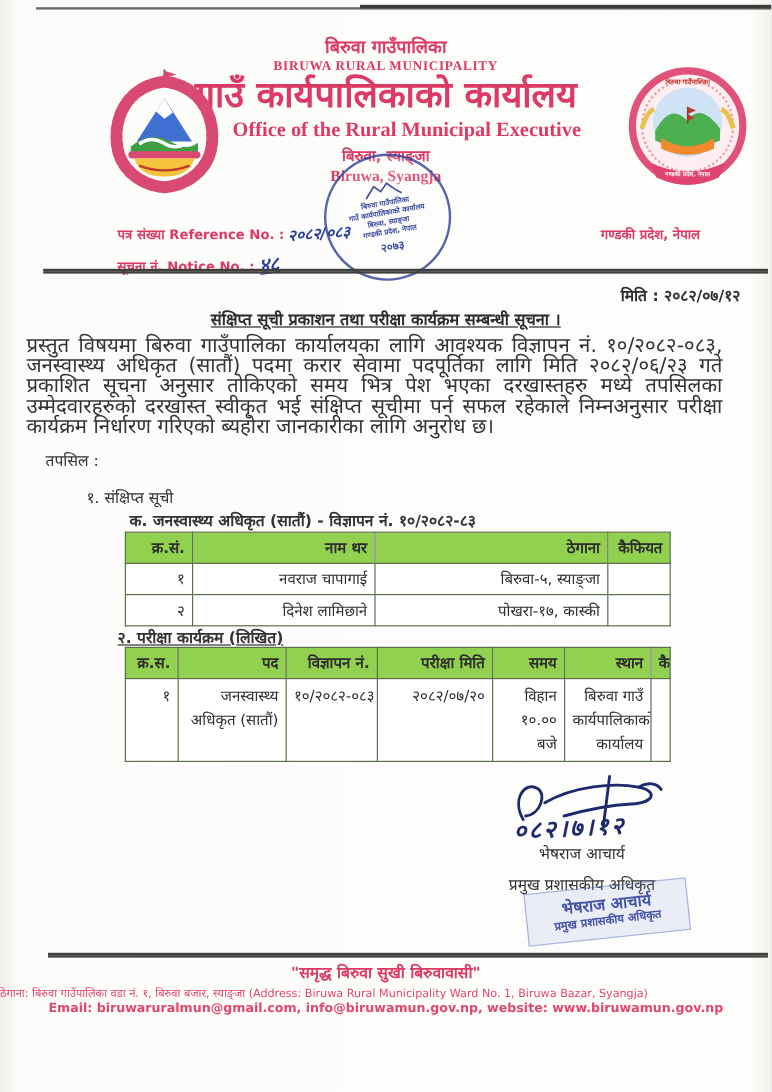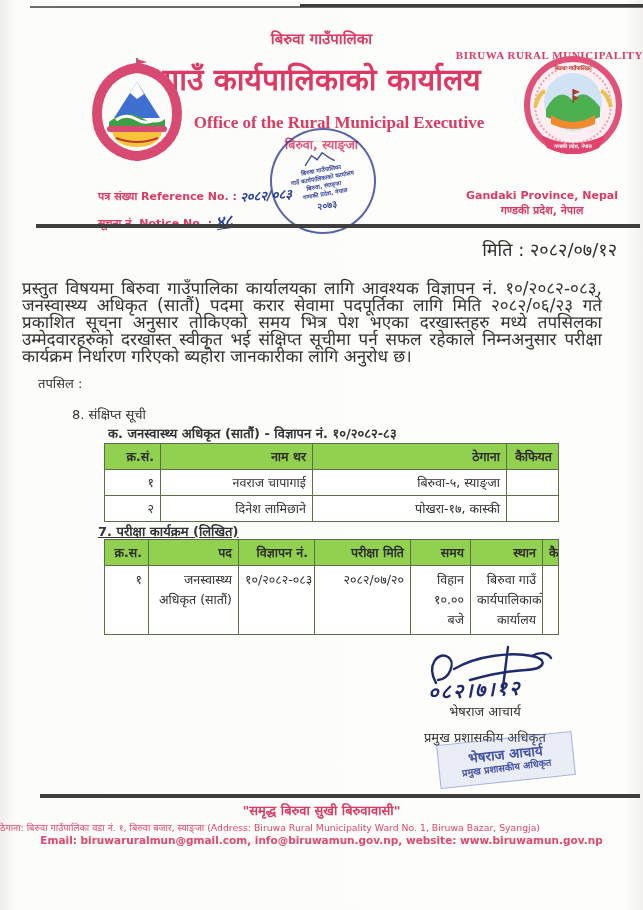--- a/index.html
+++ b/index.html
@@ -12,23 +12,23 @@
   }
   .abs { position:absolute; }
 
   
   .scan-line-top { top:6px; left:30px; right:0; height:2px; background:#6b6b68; }
   .scan-line-top2 { top:4px; left:300px; right:0; height:3px; background:#3c3c3a; }
 
   
   .header-block { top:28px; left:0; width:100%; text-align:center; }
   .h-np-small { font-size:15px; font-weight:bold; color:#dc3a64; }
-  .h-en-small { font-size:11px; font-weight:bold; color:#dc3a64; font-family:"Liberation Serif",serif; letter-spacing:.6px; margin-top:1px;text-align:right; }
+  .h-en-small { font-size:11px; font-weight:bold; color:#dc3a64; font-family:"Liberation Serif",serif; letter-spacing:.6px; margin-top:1px; }
   .h-np-big { font-size:30px; font-weight:bold; color:#dc3a64; line-height:34px; margin-top:2px; }
-  .h-en-mid { font-size:17px; font-weight:bold; color:#dc3a64; font-family:"Liberation Serif",serif; margin-top:16px;padding-left:35px; }
+  .h-en-mid { font-size:17px; font-weight:bold; color:#dc3a64; font-family:"Liberation Serif",serif; margin-top:1px;padding-left:35px; }
   .h-np-place { font-size:12.5px; font-weight:bold; color:#dc3a64; margin-top:3px; }
   .h-en-place { font-size:13px; font-weight:bold; color:#dc3a64; font-family:"Liberation Serif",serif; margin-top:1px; }
 
   
   .logo-left { top:56px; left:86px; width:102px; height:108px; }
   .logo-right { top:55px; left:521px; width:104px; height:106px; }
   .seal-text-top { position:absolute; top:9px; left:0; width:100%; text-align:center; font-size:5.5px; color:#c0392b; font-weight:bold; }
   .seal-text-bottom { position:absolute; bottom:12px; left:0; width:100%; text-align:center; font-size:5px; color:#fff; font-weight:bold; }
 
   
@@ -47,21 +47,21 @@
   .ref-label { color:#dc3a64; font-weight:bold; }
   .hand { color:#2a3f9e; font-style:italic; font-weight:bold; }
   .ref-val { font-size:13px; display:inline-block; transform:rotate(-4deg); }
   .notice-val { font-size:16px; display:inline-block; transform:rotate(-8deg); text-decoration:underline; }
   .province-block { top:188px; left:452px; width:180px; text-align:center; font-size:11px; font-weight:bold; color:#dc3a64; line-height:15px; }
 
   .dbl-rule { left:36px; right:3px; height:4px; border-top:2px solid #3f3f3d; border-bottom:2px solid #3f3f3d; }
   .rule-ref { top:224px; }
   .rule-footer { top:794px; left:40px; }
 
-  .date-line { top:237px; right:26px; font-size:18px; font-weight:400; color:#2f2f2f; }
+  .date-line { top:237px; right:26px; font-size:13px; font-weight:700; color:#2f2f2f; }
   .subject { top:257px; left:0; width:100%; text-align:center; font-size:13.5px; font-weight:bold; color:#2d2d2d; text-decoration:underline; }
   .body-par { top:280px; left:22px; width:580px; font-size:17px; line-height:17px; text-align:justify; color:#333; }
   .tapasil { top:374px; left:38px; font-size:13px; font-weight:500; color:#333; }
   .sec1-title { top:405px; left:72px; font-size:13px; font-weight:500; color:#333; }
   .sec1-sub { top:424px; left:108px; font-size:13px; font-weight:bold; color:#333; }
   .sec2-title { top:522px; left:98px; font-size:13px; font-weight:bold; color:#333; text-decoration:underline; }
 
   table.doc { border-collapse:collapse; table-layout:fixed; background:#fff; }
   table.doc td, table.doc th { border:1.6px solid #5a7046; font-size:12.5px; color:#2e2e2e; padding:4px 6px; text-align:right; vertical-align:top; overflow:hidden; }
   table.doc th { background:#92d050; font-weight:600; }
@@ -95,20 +95,21 @@
 
   <div class="abs scan-line-top"></div>
   <div class="abs scan-line-top2"></div>
 
   <div class="abs header-block">
     <div class="h-np-small">बिरुवा गाउँपालिका</div>
     <div class="h-en-small">BIRUWA RURAL MUNICIPALITY</div>
     <div class="h-np-big">गाउँ कार्यपालिकाको कार्यालय</div>
     <div class="h-en-mid">Office of the Rural Municipal Executive</div>
     <div class="h-np-place">बिरुवा, स्याङ्जा</div>
+    <div class="h-en-place">Biruwa, Syangja</div>
   </div>
 
   <div class="abs logo-left">
     <svg width="102" height="108" viewBox="0 0 102 108">
       <line x1="51" y1="2" x2="51" y2="16" stroke="#555" stroke-width="1.5"></line>
       <path d="M51 3 l10 3 -10 3 Z" fill="#d84a72"></path>
       <path d="M51 9 l9 3 -9 3 Z" fill="#3f6fd0"></path>
       <path d="M51 12 C 18 16 6 46 13 72 C 19 90 36 99 51 100 C 66 99 83 90 89 72 C 96 46 84 16 51 12" fill="none" stroke="#d84a72" stroke-width="10" stroke-dasharray="4 2.5" stroke-linecap="round"></path>
       <polygon points="28,62 51,26 74,62" fill="#3f6fd0"></polygon>
       <polygon points="44,37 51,26 58,38 51,43" fill="#ffffff"></polygon>
@@ -153,33 +154,33 @@
       <span class="ref-label">पत्र संख्या Reference No. :</span>
       <span class="hand ref-val">२०८२/०८३</span>
     </div>
     <div>
       <span class="ref-label">सूचना नं. Notice No. :</span>
       <span class="hand notice-val">४८</span>
     </div>
   </div>
 
   <div class="abs province-block">
-    <div>Gandaki Province, Nepal</div>
     <div>गण्डकी प्रदेश, नेपाल</div>
   </div>
 
   <div class="abs dbl-rule rule-ref"></div>
 
   <div class="abs date-line">मिति : २०८२/०७/१२</div>
 
+  <div class="abs subject">संक्षिप्त सूची प्रकाशन तथा परीक्षा कार्यक्रम सम्बन्धी सूचना ।</div>
 
   <div class="abs body-par">प्रस्तुत विषयमा बिरुवा गाउँपालिका कार्यालयका लागि आवश्यक विज्ञापन नं. १०/२०८२-०८३, जनस्वास्थ्य अधिकृत (सातौं) पदमा करार सेवामा पदपूर्तिका लागि मिति २०८२/०६/२३ गते प्रकाशित सूचना अनुसार तोकिएको समय भित्र पेश भएका दरखास्तहरु मध्ये तपसिलका उम्मेदवारहरुको दरखास्त स्वीकृत भई संक्षिप्त सूचीमा पर्न सफल रहेकाले निम्नअनुसार परीक्षा कार्यक्रम निर्धारण गरिएको ब्यहोरा जानकारीका लागि अनुरोध छ।</div>
 
   <div class="abs tapasil">तपसिल :</div>
-  <div class="abs sec1-title">8. संक्षिप्त सूची</div>
+  <div class="abs sec1-title">१. संक्षिप्त सूची</div>
   <div class="abs sec1-sub">क. जनस्वास्थ्य अधिकृत (सातौं) - विज्ञापन नं. १०/२०८२-८३</div>
 
   <table class="abs doc table1">
     <colgroup>
         <col style="width:56px">
         <col style="width:152px">
         <col style="width:194px">
         <col style="width:52px">
       </colgroup>
     <tbody>
@@ -197,21 +198,21 @@
     </tr>
     <tr>
       <td>२</td>
       <td>दिनेश लामिछाने</td>
       <td>पोखरा-१७, कास्की</td>
       <td></td>
     </tr>
   </tbody>
     </table>
 
-  <div class="abs sec2-title">7. परीक्षा कार्यक्रम (लिखित)</div>
+  <div class="abs sec2-title">२. परीक्षा कार्यक्रम (लिखित)</div>
 
   <table class="abs doc table2">
     <colgroup>
         <col style="width:44px">
         <col style="width:90px">
         <col style="width:76px">
         <col style="width:96px">
         <col style="width:60px">
         <col style="width:72px">
         <col style="width:16px">

